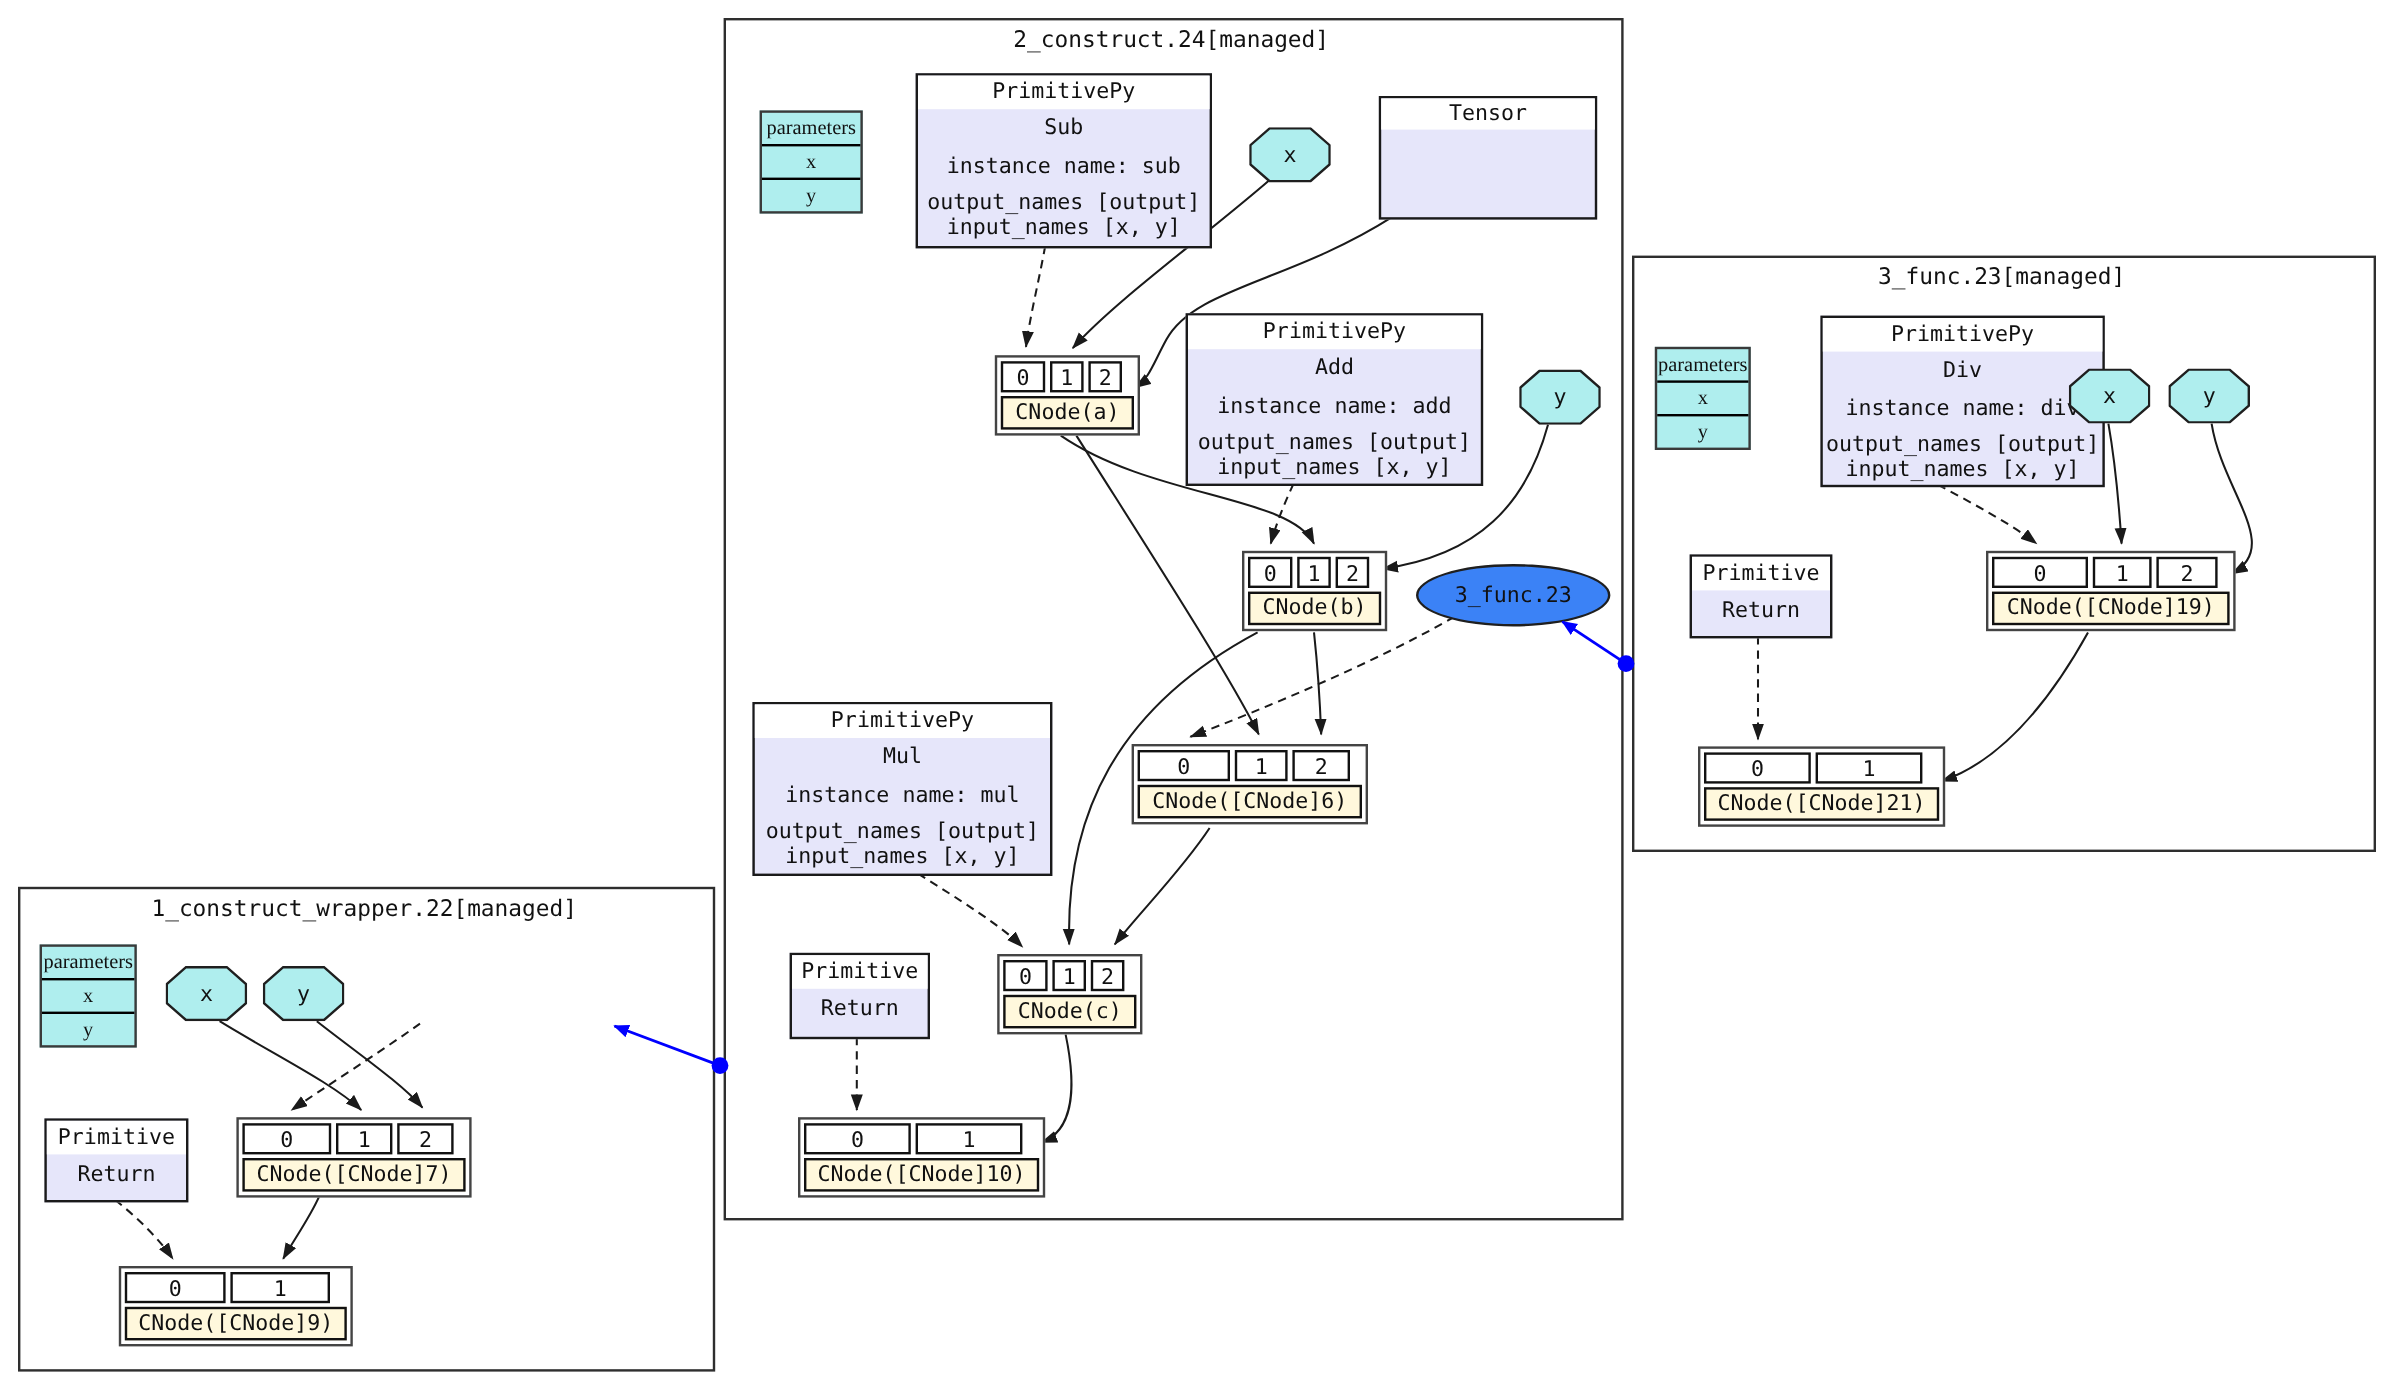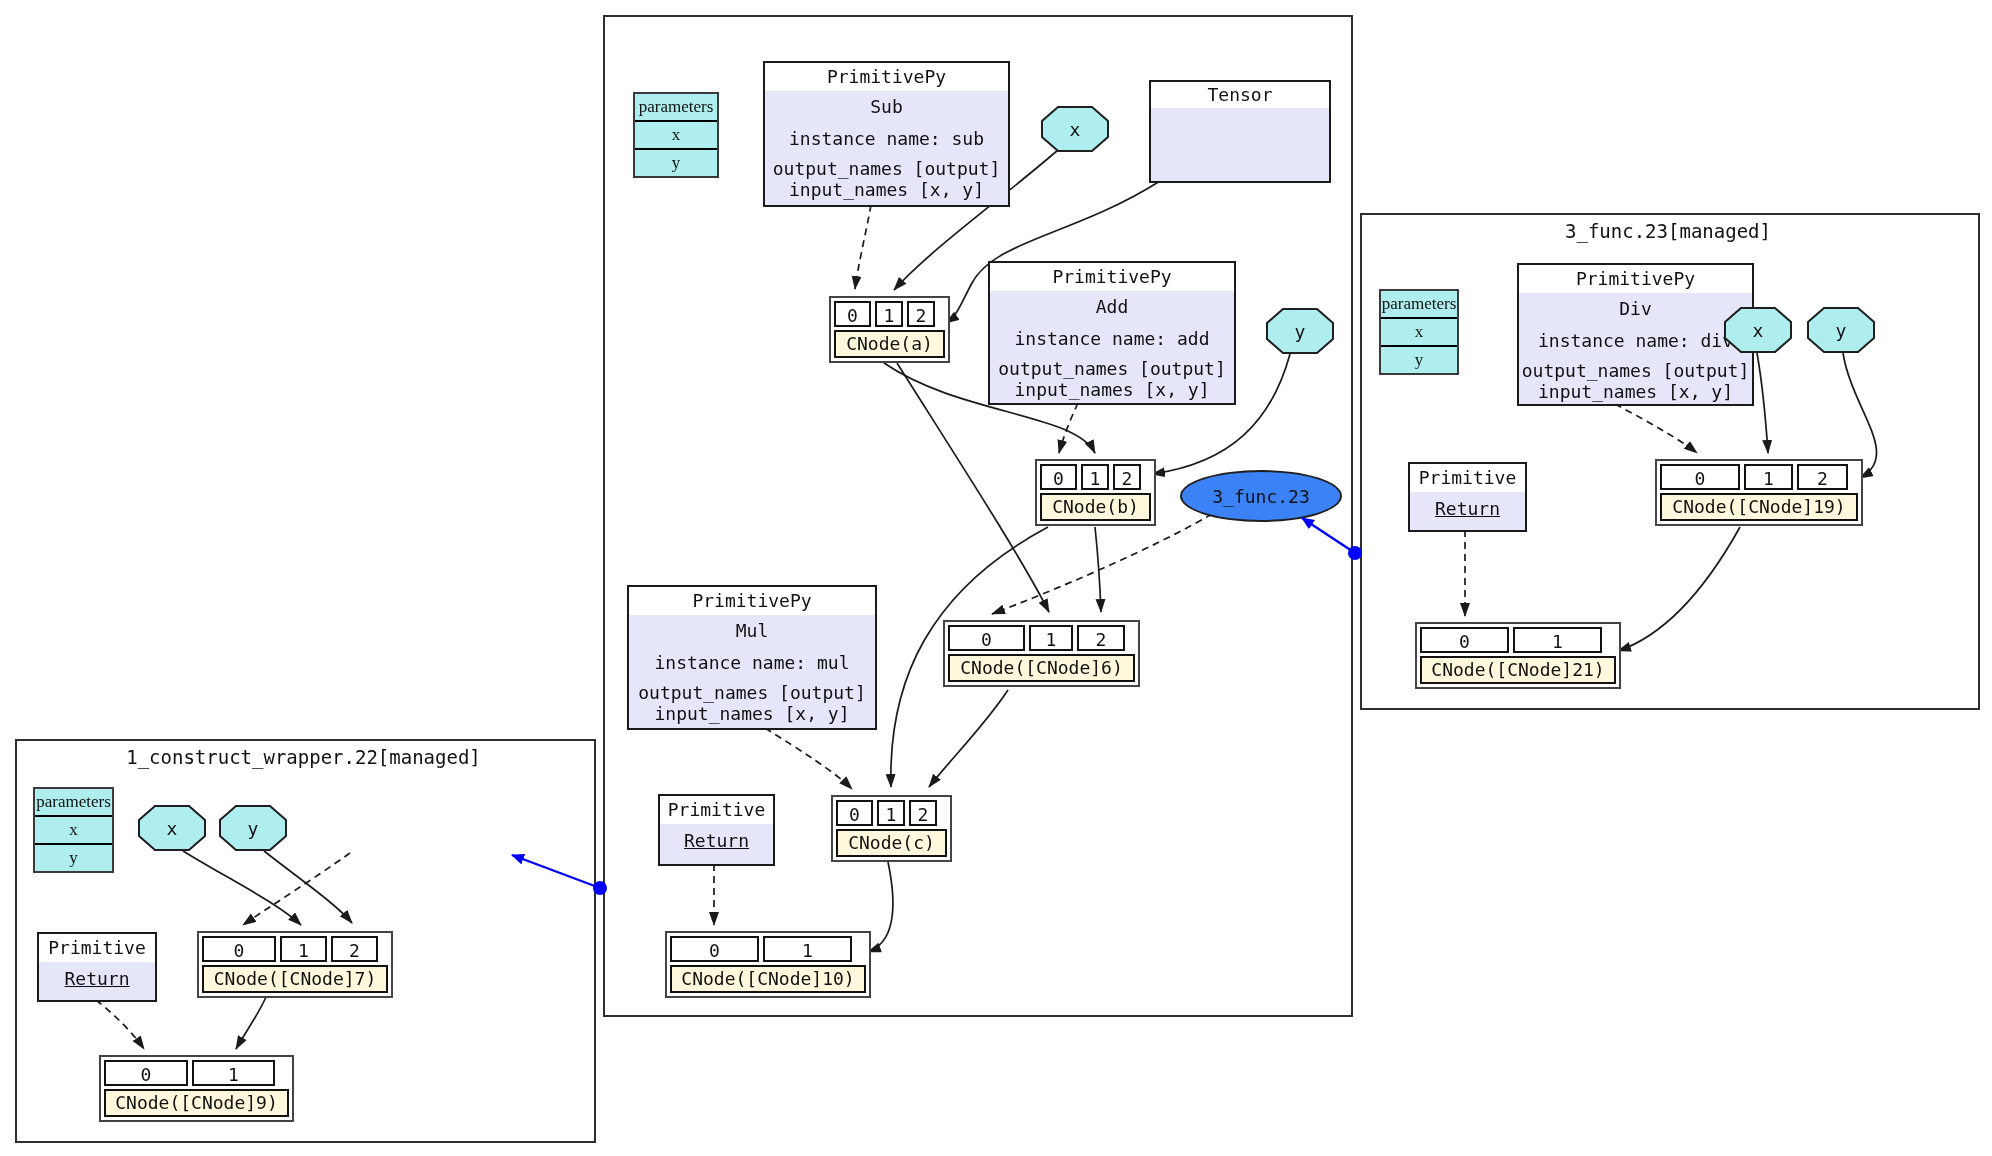--- a/index.html
+++ b/index.html
@@ -24,21 +24,21 @@
   .ellipse{position:absolute;border:2px solid #1f1f1f;border-radius:50%;background:#3b82f6;
     display:flex;align-items:center;justify-content:center;font-size:18px;white-space:nowrap;}
   
   .pbox{position:absolute;border:2px solid #1a1a1a;background:#E6E6FA;display:flex;flex-direction:column;}
   .phead{background:#ffffff;text-align:center;font-size:18px;padding:3px 4px 4px;}
   .pbody{flex:1;text-align:center;font-size:18px;}
   .pname{margin-top:5px;margin-bottom:11px;}
   .pinstance{margin-bottom:9px;}
   .pline{line-height:21px;}
   .tbody-line{line-height:22px;}
-  .rname{margin-top:6px;text-decoration:underline;}
+  .rname{margin-top:6px;}
   
   .record{position:absolute;border:2px solid #444;background:#ffffff;padding:3px;}
   .ports{display:flex;gap:4px;}
   .port{border:2px solid #111;height:26px;line-height:25px;text-align:center;
     font-size:18px;background:#fff;box-sizing:border-box;flex-shrink:0;}
   .rlabel{border:2px solid #111;background:#FFF8DC;margin-top:3px;height:24px;line-height:23px;
     text-align:center;font-size:18px;white-space:nowrap;}
 </style>
 </head>
 <body>
@@ -83,20 +83,21 @@
       <path stroke-dasharray="7,5" d="M96,1000 C115,1015 133,1033 144,1049" marker-end="url(#ah)"></path>
       <path d="M266,997 C258,1015 245,1033 236,1049" marker-end="url(#ah)"></path>
     </g>
   </svg>
 
   <div class="cluster" style="left:15px;top:739px;width:577px;height:400px"></div>
   <div class="cluster" style="left:603px;top:15px;width:746px;height:998px"></div>
   <div class="cluster" style="left:1360px;top:213px;width:616px;height:493px"></div>
 
   <div class="cluster-title" style="left:15px;top:746px;width:577px">1_construct_wrapper.22[managed]</div>
+  <div class="cluster-title" style="left:603px;top:22px;width:746px">2_construct.24[managed]</div>
   <div class="cluster-title" style="left:1360px;top:220px;width:616px">3_func.23[managed]</div>
 
   <div class="params" style="left:633px;top:92px;width:82px">
     <div class="prow">parameters</div>
     <div class="prow">x</div>
     <div class="prow">y</div>
   </div>
 
   <div class="pbox" style="left:763px;top:61px;width:243px;height:142px">
     <div class="phead">PrimitivePy</div>

